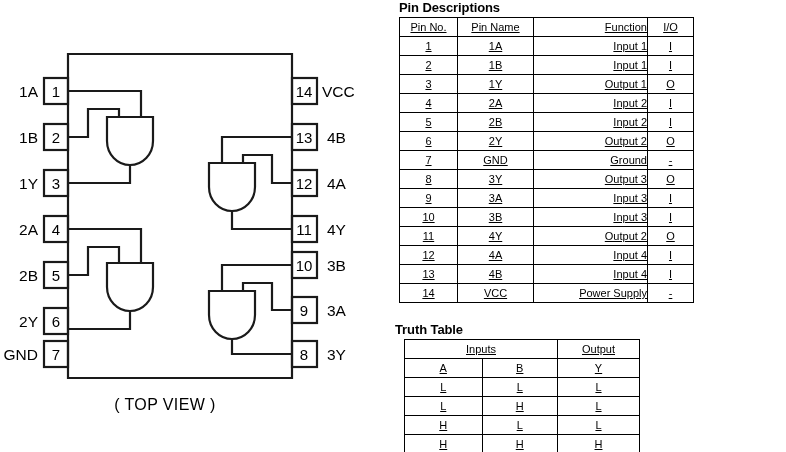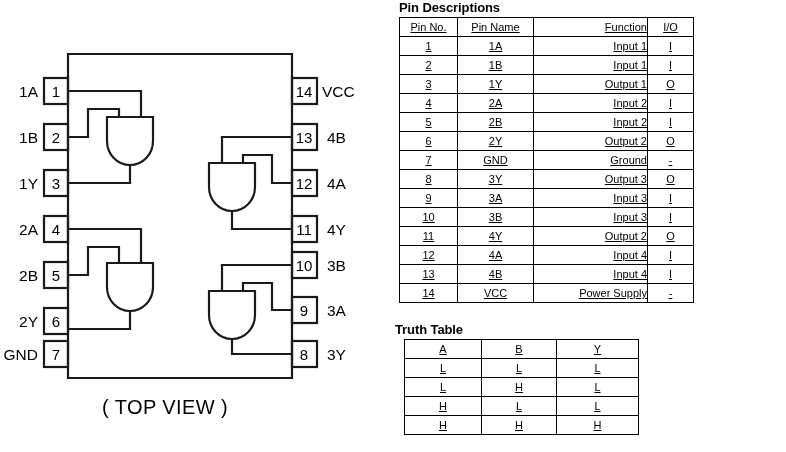--- a/index.html
+++ b/index.html
@@ -33,21 +33,21 @@
   }
   #chip-svg {
     position: absolute;
     left: 0; top: 0;
   }
   #top-view-label {
     position: absolute;
     left: 0; top: 396px;
     width: 330px;
     text-align: center;
-    font-size: 20px;
+    font-size: 16px;
     letter-spacing: 0.4px;
   }
 
   
   #right-panel {
     position: absolute;
     left: 395px; top: 0;
     width: 391px; height: 452px;
   }
   .section-title {
@@ -297,20 +297,24 @@
         <td class="c-io">-</td>
       </tr>
     </tbody>
   </table>
 
   <div id="truth-table-title" class="section-title">Truth Table</div>
 
   <table id="truth-table" class="grid">
     <thead>
       <tr>
+        <td class="span-inputs" colspan="2">Inputs</td>
+        <td class="c-y">Output</td>
+      </tr>
+      <tr>
         <td class="c-a">A</td>
         <td class="c-b">B</td>
         <td class="c-y">Y</td>
       </tr>
     </thead>
     <tbody>
       <tr>
         <td class="c-a">L</td>
         <td class="c-b">L</td>
         <td class="c-y">L</td>

